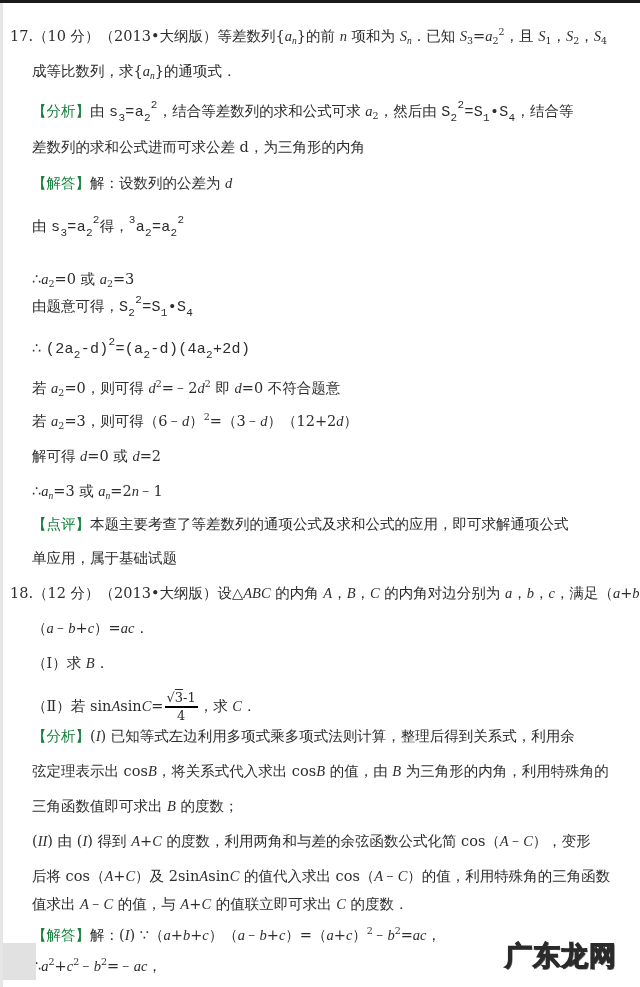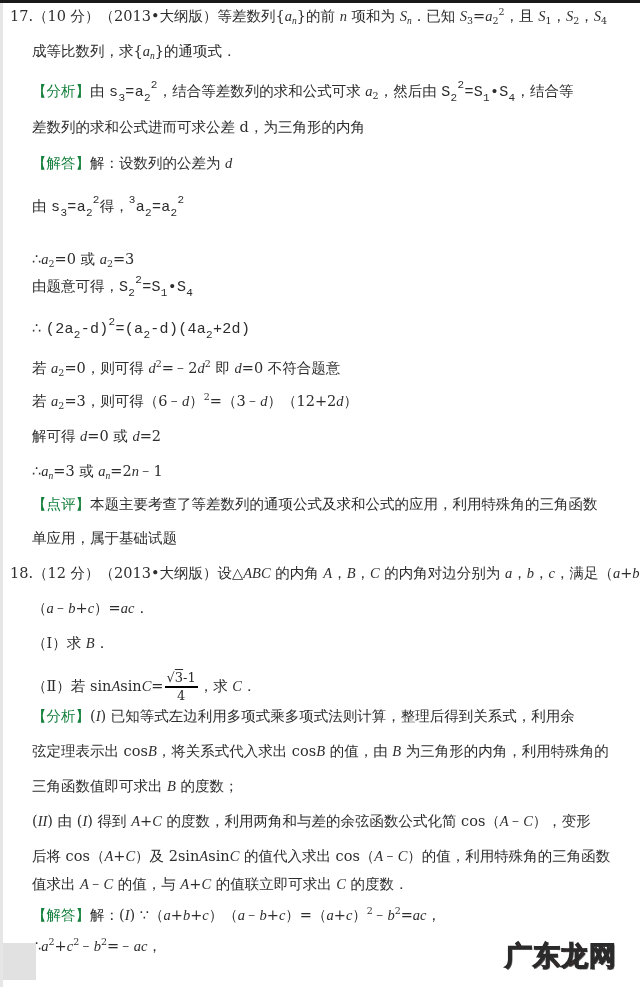--- a/index.html
+++ b/index.html
@@ -8,21 +8,21 @@
     background: #ffffff;
     font-family: "DejaVu Serif", "Liberation Serif", serif;
     color: #2a2a2a;
     position: relative;
   }
   .top-bar { position: absolute; left: 0; top: 0; width: 640px; height: 3px; background: #1a1a1a; }
   .left-edge { position: absolute; left: 0; top: 3px; width: 3px; height: 984px; background: #e6e6e6; }
   .page { position: absolute; left: 0; top: 0; width: 640px; }
   .line {
     position: absolute; left: 32px; white-space: nowrap;
-    font-size: 14.5px; line-height: 20px; color: #2d2d2d;
+    font-size: 14.5px; line-height: 20px; color: #2d2d2d; margin-top: 20px;
   }
   .line.q { left: 10px; }
   .hl { color: #15803d; }
   i { font-style: italic; font-family: "Liberation Serif", serif; }
   sub { font-size: 9.5px; vertical-align: -3px; line-height: 0; }
   sup { font-size: 9.5px; vertical-align: 6px; line-height: 0; }
   .eq { font-family: Liberation Mono, monospace; font-size: 15px; letter-spacing: 0.3px; }
   .eq sub { font-size: 11px; vertical-align: -5px; }
   .eq sup { font-size: 11px; vertical-align: 8px; }
   .frac { display: inline-block; vertical-align: middle; text-align: center; font-size: 13px; line-height: 16px; margin: 0 1px; }
@@ -55,21 +55,21 @@
   <div class="line" style="top:153px"><span class="hl">【解答】</span>解：设数列的公差为 <i>d</i></div>
   <div class="line" style="top:196px">由 <span class="eq">s<sub>3</sub>=a<sub>2</sub><sup>2</sup></span>得，<span class="eq"><sup>3</sup>a<sub>2</sub>=a<sub>2</sub><sup>2</sup></span></div>
   <div class="line" style="top:249px">∴<i>a</i><sub>2</sub>=0 或 <i>a</i><sub>2</sub>=3</div>
   <div class="line" style="top:276px">由题意可得，<span class="eq">S<sub>2</sub><sup>2</sup>=S<sub>1</sub>•S<sub>4</sub></span></div>
   <div class="line" style="top:318px">∴ <span class="eq">(2a<sub>2</sub>-d)<sup>2</sup>=(a<sub>2</sub>-d)(4a<sub>2</sub>+2d)</span></div>
   <div class="line" style="top:358px">若 <i>a</i><sub>2</sub>=0，则可得 <i>d</i><sup>2</sup>=﹣2<i>d</i><sup>2</sup> 即 <i>d</i>=0 不符合题意</div>
   <div class="line" style="top:391px">若 <i>a</i><sub>2</sub>=3，则可得（6﹣<i>d</i>）<sup>2</sup>=（3﹣<i>d</i>）（12+2<i>d</i>）</div>
   <div class="line" style="top:426px">解可得 <i>d</i>=0 或 <i>d</i>=2</div>
   <div class="line" style="top:461px">∴<i>a<sub>n</sub></i>=3 或 <i>a<sub>n</sub></i>=2<i>n</i>﹣1</div>
 
-  <div class="line" style="top:494px"><span class="hl">【点评】</span><span>本题主要考查了等差数列的通项公式及求和公式的应用，利用特殊角的三角函数</span></div>
+  <div class="line" style="top:494px"><span class="hl">【点评】</span><span>本题主要考查了等差数列的通项公式及求和公式的应用，即可求解通项公式</span></div>
   <div class="line" style="top:528px">单应用，属于基础试题</div>
 
   <div class="line q" style="top:563px">18.（12 分）（2013•大纲版）设△<i>ABC</i> 的内角 <i>A</i>，<i>B</i>，<i>C</i> 的内角对边分别为 <i>a</i>，<i>b</i>，<i>c</i>，满足（<i>a</i>+<i>b</i>+）</div>
   <div class="line" style="top:598px">（<i>a</i>﹣<i>b</i>+<i>c</i>）=<i>ac</i>．</div>
   <div class="line" style="top:633px">（Ⅰ）求 <i>B</i>．</div>
   <div class="line" style="top:670px">（Ⅱ）若 sin<i>A</i>sin<i>C</i>=<span class="frac"><span class="num">√<span class="sqrt">3</span>-1</span><span class="den">4</span></span>，求 <i>C</i>．</div>
 
   <div class="line" style="top:706px"><span class="hl">【分析】</span>(<i>I</i>) 已知等式左边利用多项式乘多项式法则计算，整理后得到关系式，利用余</div>
   <div class="line" style="top:741px">弦定理表示出 cos<i>B</i>，将关系式代入求出 cos<i>B</i> 的值，由 <i>B</i> 为三角形的内角，利用特殊角的</div>
   <div class="line" style="top:776px">三角函数值即可求出 <i>B</i> 的度数；</div>

